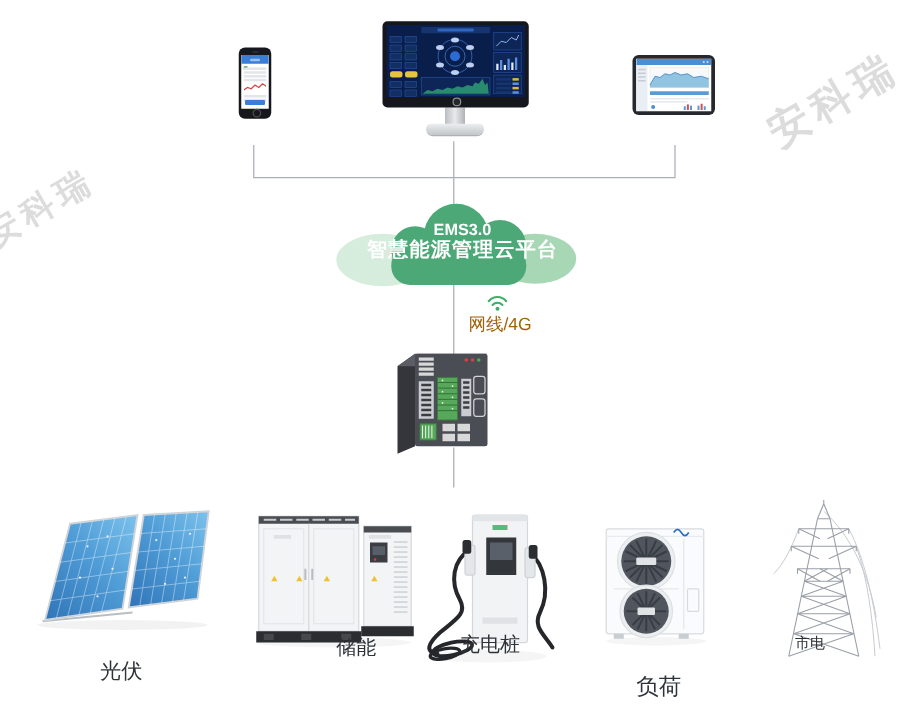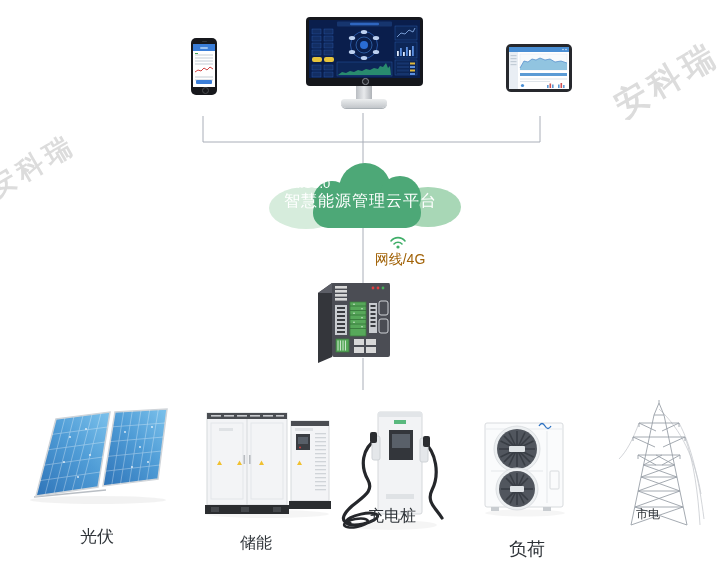--- a/index.html
+++ b/index.html
@@ -29,41 +29,41 @@
   .monitor{left:306px;top:17px;width:117px;height:69px;background:#15171c;border-radius:4px;z-index:3;}
   .monitor .disp{position:absolute;left:3px;top:3px;width:111px;height:58px;overflow:hidden;}
   .monitor .cam{position:absolute;left:50%;bottom:1.5px;width:4.5px;height:4.5px;margin-left:-2.25px;border:1px solid #8a8e95;border-radius:50%;background:#24262b;}
   .mneck{left:356px;top:86px;width:16px;height:14px;background:linear-gradient(90deg,#b9bdc2,#e8eaec,#aeb2b7);z-index:2;}
   .mbase{left:341px;top:99px;width:46px;height:9px;background:linear-gradient(#eceeef,#c2c6ca);border-radius:4px 4px 6px 6px;box-shadow:0 1px 0 #aab0b5;z-index:2;}
   
   .tablet{left:506px;top:44px;width:66px;height:48px;background:#26282d;border-radius:5px;z-index:3;}
   .tablet .screen{position:absolute;left:3px;top:3px;width:60px;height:42px;background:#fff;overflow:hidden;}
   
   .cloud{left:268px;top:160px;z-index:4;}
-  .cloud-text{left:284px;top:175px;width:196px;text-align:left;color:#ffffff;
-    font-weight:normal;z-index:5;line-height:17px;}
+  .cloud-text{left:272px;top:175px;width:196px;text-align:center;color:#ffffff;
+    font-weight:bold;z-index:5;line-height:17px;}
   .cloud-text .l1{font-size:13px;display:block;}
   .cloud-text .l2{font-size:16px;display:block;letter-spacing:1px;}
   
   .wifi{left:388px;top:234px;z-index:4;}
   .linklabel{left:350px;top:251px;width:100px;text-align:center;font-size:14px;color:#a16207;z-index:4;}
   
   .ctrl{left:310px;top:277px;z-index:4;}
   .ctrl-text{left:402px;top:296px;font-size:15px;color:#3b4147;line-height:18px;z-index:4;}
   
   .dev{z-index:3;}
   .pv{left:20px;top:407px;}
   .ess{left:197px;top:401px;}
   .evc{left:336px;top:396px;}
   .hvac{left:479px;top:413px;}
   .tower{left:611px;top:399px;}
   
   .blabel{position:absolute;width:90px;text-align:center;color:#2e3338;z-index:4;}
   .bl-pv{left:52px;top:525px;font-size:17px;text-align:center;}
-  .bl-ess{left:211px;top:533px;font-size:16px;}
+  .bl-ess{left:211px;top:508px;font-size:16px;text-align:right;}
   .bl-evc{left:347px;top:506px;font-size:16px;}
   .bl-hvac{left:482px;top:537px;font-size:18px;}
   .bl-grid{left:603px;top:506px;font-size:12px;}
 </style>
 </head>
 <body>
 
 <div class="stage">
 
   <div class="wm wm1">安科瑞</div>

